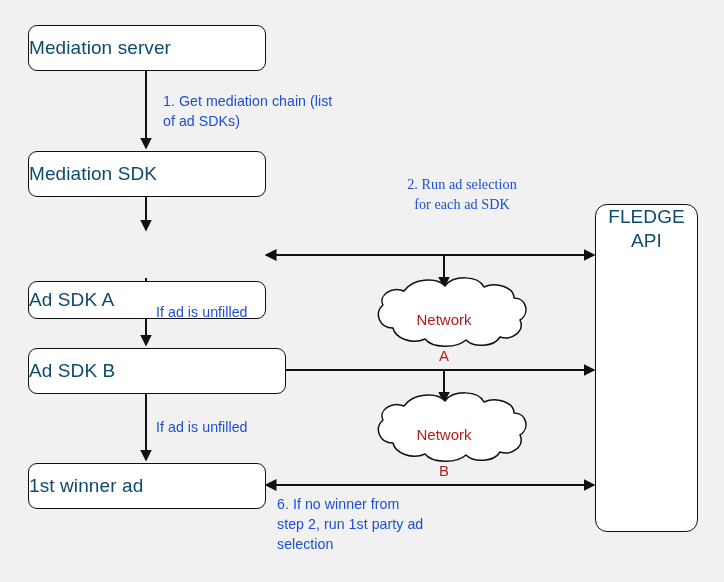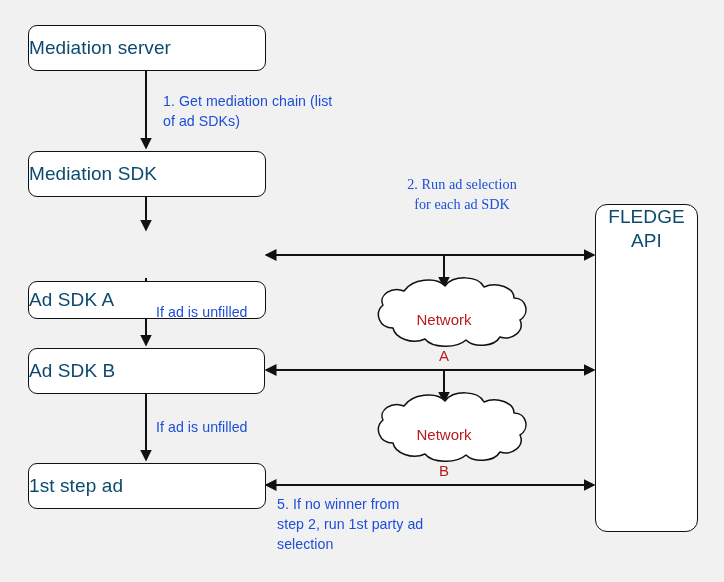--- a/index.html
+++ b/index.html
@@ -129,26 +129,26 @@
   </div>
 
   <div class="node" style="left:28px; top:151px; width:238px; height:46px;">
     <span>Mediation SDK</span>
   </div>
 
   <div class="node" style="left:28px; top:233px; width:238px; height:38px;margin-top:48px;">
     <span>Ad SDK A</span>
   </div>
 
-  <div class="node" style="left:28px; top:348px; width:237px; height:46px;">
+  <div class="node" style="left:28px; top:348px; width:258px; height:46px;">
     <span>Ad SDK B</span>
   </div>
 
   <div class="node" style="left:28px; top:463px; width:238px; height:46px;">
-    <span>1st step ad</span>
+    <span>1st winner ad</span>
   </div>
 
   <div class="node tall" style="left:595px; top:204px; width:103px; height:328px;">
     <span>FLEDGE</span>
     <span>API</span>
   </div>
 
   <div class="cloud-label" style="left:378px; top:293px; width:132px;">
     <div>Network</div>
     <div>A</div>
@@ -162,17 +162,17 @@
   <div class="edge-label" style="left:163px; top:91px; width:220px;">1. Get mediation chain (list
 of ad SDKs)</div>
 
   <div class="edge-label" style="left:362px; top:174px; width:200px; text-align:center;font-family:Liberation Serif, serif;">2. Run ad selection
 for each ad SDK</div>
 
   <div class="edge-label" style="left:156px; top:302px; width:180px;">If ad is unfilled</div>
 
   <div class="edge-label" style="left:156px; top:417px; width:180px;">If ad is unfilled</div>
 
-  <div class="edge-label" style="left:277px; top:494px; width:230px;">5. If no winner from
+  <div class="edge-label" style="left:277px; top:494px; width:230px;">6. If no winner from
 step 2, run 1st party ad
 selection</div>
 
 </div>
 
 </body></html>

